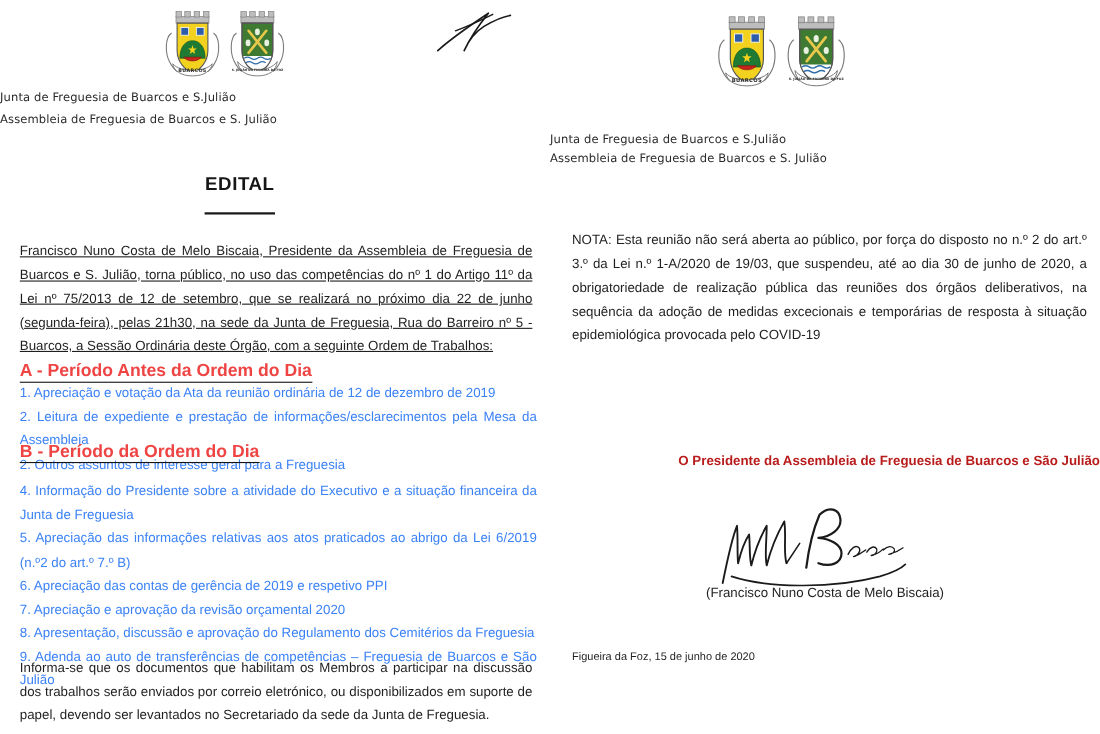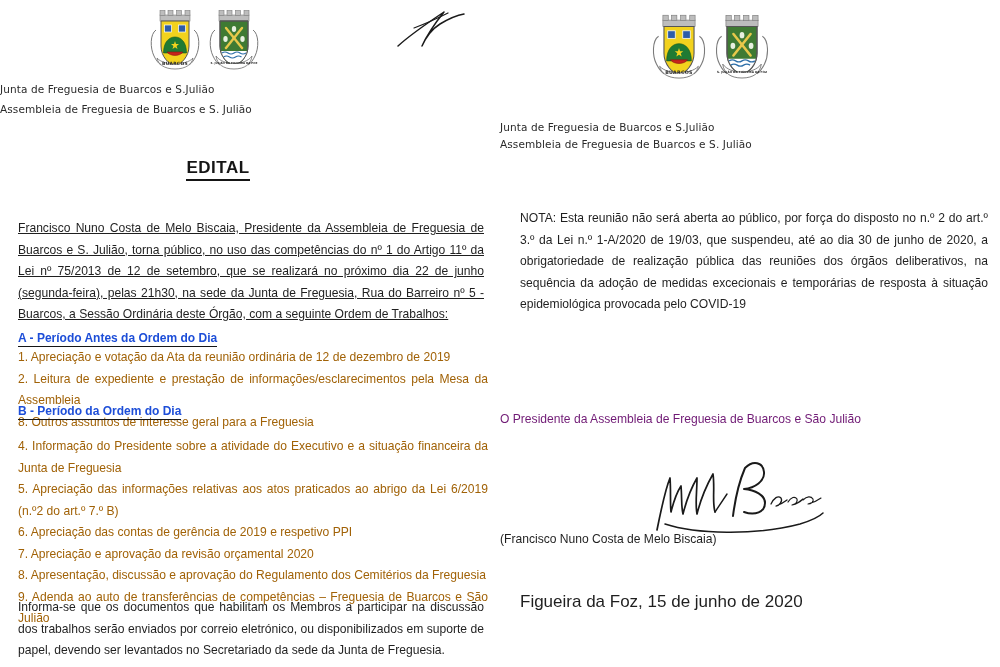--- a/index.html
+++ b/index.html
@@ -70,60 +70,60 @@
     width: 436px;
     text-align: center;
     font-family: "Liberation Sans", sans-serif;
     font-weight: bold;
     font-size: 17px;
     letter-spacing: 0.5px;
     color: #151515;
   }
   .edital span {
     border-bottom: 2px solid #151515;
-    padding-bottom: 2px;
+    padding-bottom: 16px;
   }
 
   
   .body-text {
     position: absolute;
     font-size: 12.1px;
     line-height: 21.5px;
     color: #1f1f1f;
     text-align: justify;
   }
   .intro {
     left: 18px;
     top: 218px;
     width: 466px;
     text-decoration: underline;
   }
 
   .sec-head {
     position: absolute;
-    font-size: 12px;
+    font-size: 16px;
     font-weight: bold;
-    color: #1d4ed8;
+    color: #ef4444;
     line-height: 18px;
   }
   .sec-head span {
     border-bottom: 1.5px solid #151515;
     padding-bottom: 1px;
   }
   .sec-a-head { left: 18px; top: 329px; }
   .sec-b-head { left: 18px; top: 402px; }
 
   .agenda {
     position: absolute;
     margin: 0;
     padding: 0;
     list-style: none;
     font-size: 12.1px;
     line-height: 21.5px;
-    color: #a16207;
+    color: #3b82f6;
   }
   .agenda-a { left: 18px; top: 347px; width: 470px; }
   .agenda-b { left: 18px; top: 436px; width: 470px; }
   .agenda li { text-align: justify; }
   .agenda-b li { text-align: justify; }
 
   .notice {
     left: 18px;
     top: 597px;
     width: 466px;
@@ -133,38 +133,39 @@
   .nota {
     left: 520px;
     top: 208px;
     width: 468px;
   }
   .pres-line {
     position: absolute;
     left: 500px;
     top: 412px;
     width: 500px;
-    text-align: left;
+    text-align: right;
     font-size: 12.1px;
-    color: #701a75;
+    color: #b91c1c;
+    font-weight: bold;
   }
   .sig-name {
     position: absolute;
     left: 500px;
     top: 532px;
     width: 500px;
-    text-align: left;
+    text-align: center;
     font-size: 12.1px;
     color: #1f1f1f;
   }
   .place-date {
     position: absolute;
     left: 520px;
     top: 592px;
-    font-size: 17px;
+    font-size: 10px;
     color: #1f1f1f;
   }
 
   
   .sig-main {
     position: absolute;
     left: 645px;
     top: 448px;
   }
   .sig-initial {
@@ -263,21 +264,21 @@
     <div class="org-head org-left-2">Assembleia de Freguesia de Buarcos e S. Julião</div>
 
     <div class="edital"><span>EDITAL</span></div>
 
     <div class="body-text intro">Francisco Nuno Costa de Melo Biscaia, Presidente da Assembleia de Freguesia de Buarcos e S. Julião, torna público, no uso das competências do nº 1 do Artigo 11º da Lei nº 75/2013 de 12 de setembro, que se realizará no próximo dia 22 de junho (segunda-feira), pelas 21h30, na sede da Junta de Freguesia, Rua do Barreiro nº 5 - Buarcos, a Sessão Ordinária deste Órgão, com a seguinte Ordem de Trabalhos:</div>
 
     <div class="sec-head sec-a-head"><span>A - Período Antes da Ordem do Dia</span></div>
     <ul class="agenda agenda-a">
       <li>1.  Apreciação e votação da Ata da reunião ordinária de 12 de dezembro de 2019</li>
       <li>2. Leitura de expediente e prestação de informações/esclarecimentos pela Mesa da Assembleia</li>
-      <li>8. Outros assuntos de interesse geral para a Freguesia</li>
+      <li>2. Outros assuntos de interesse geral para a Freguesia</li>
     </ul>
 
     <div class="sec-head sec-b-head"><span>B - Período da Ordem do Dia</span></div>
     <ul class="agenda agenda-b">
       <li>4. Informação do Presidente sobre a atividade do Executivo e a situação financeira da Junta de Freguesia</li>
       <li>5. Apreciação das informações relativas aos atos praticados ao abrigo da Lei 6/2019 (n.º2 do art.º 7.º B)</li>
       <li>6. Apreciação das contas de gerência de 2019 e respetivo PPI</li>
       <li>7. Apreciação e aprovação da revisão orçamental 2020</li>
       <li>8. Apresentação, discussão e aprovação do Regulamento dos Cemitérios da Freguesia</li>
       <li>9. Adenda ao auto de transferências de competências – Freguesia de Buarcos e São Julião</li>

